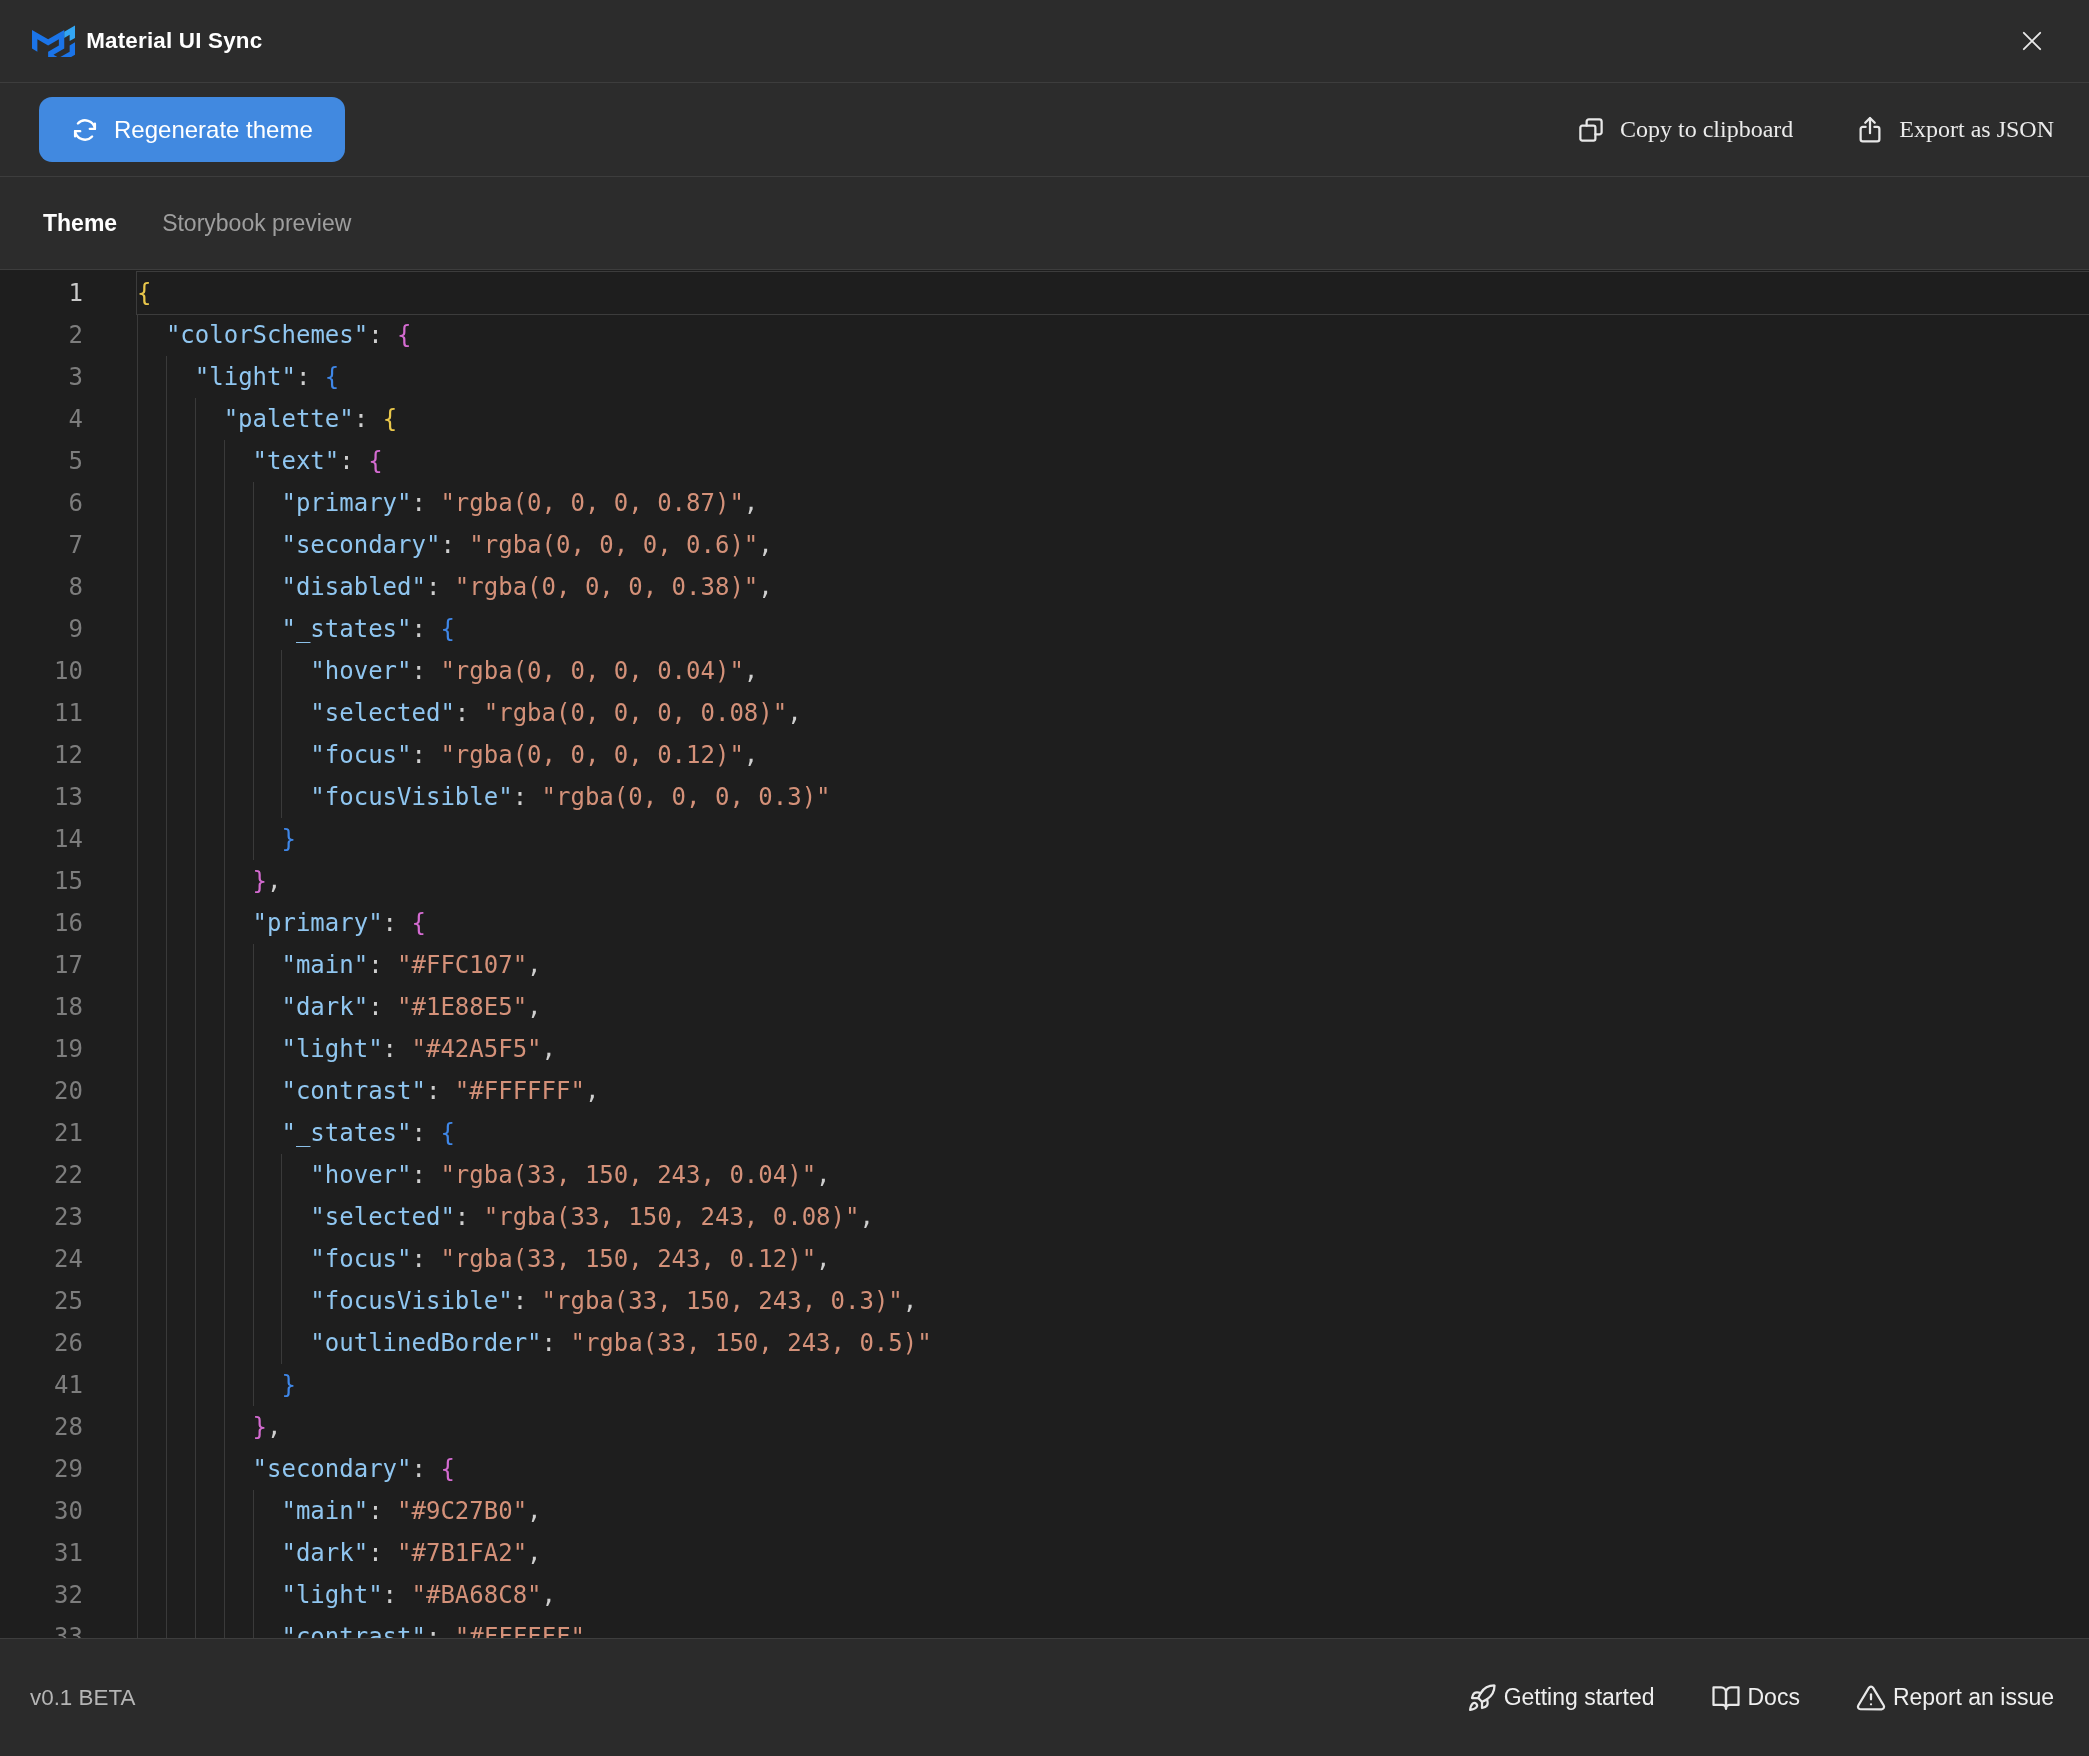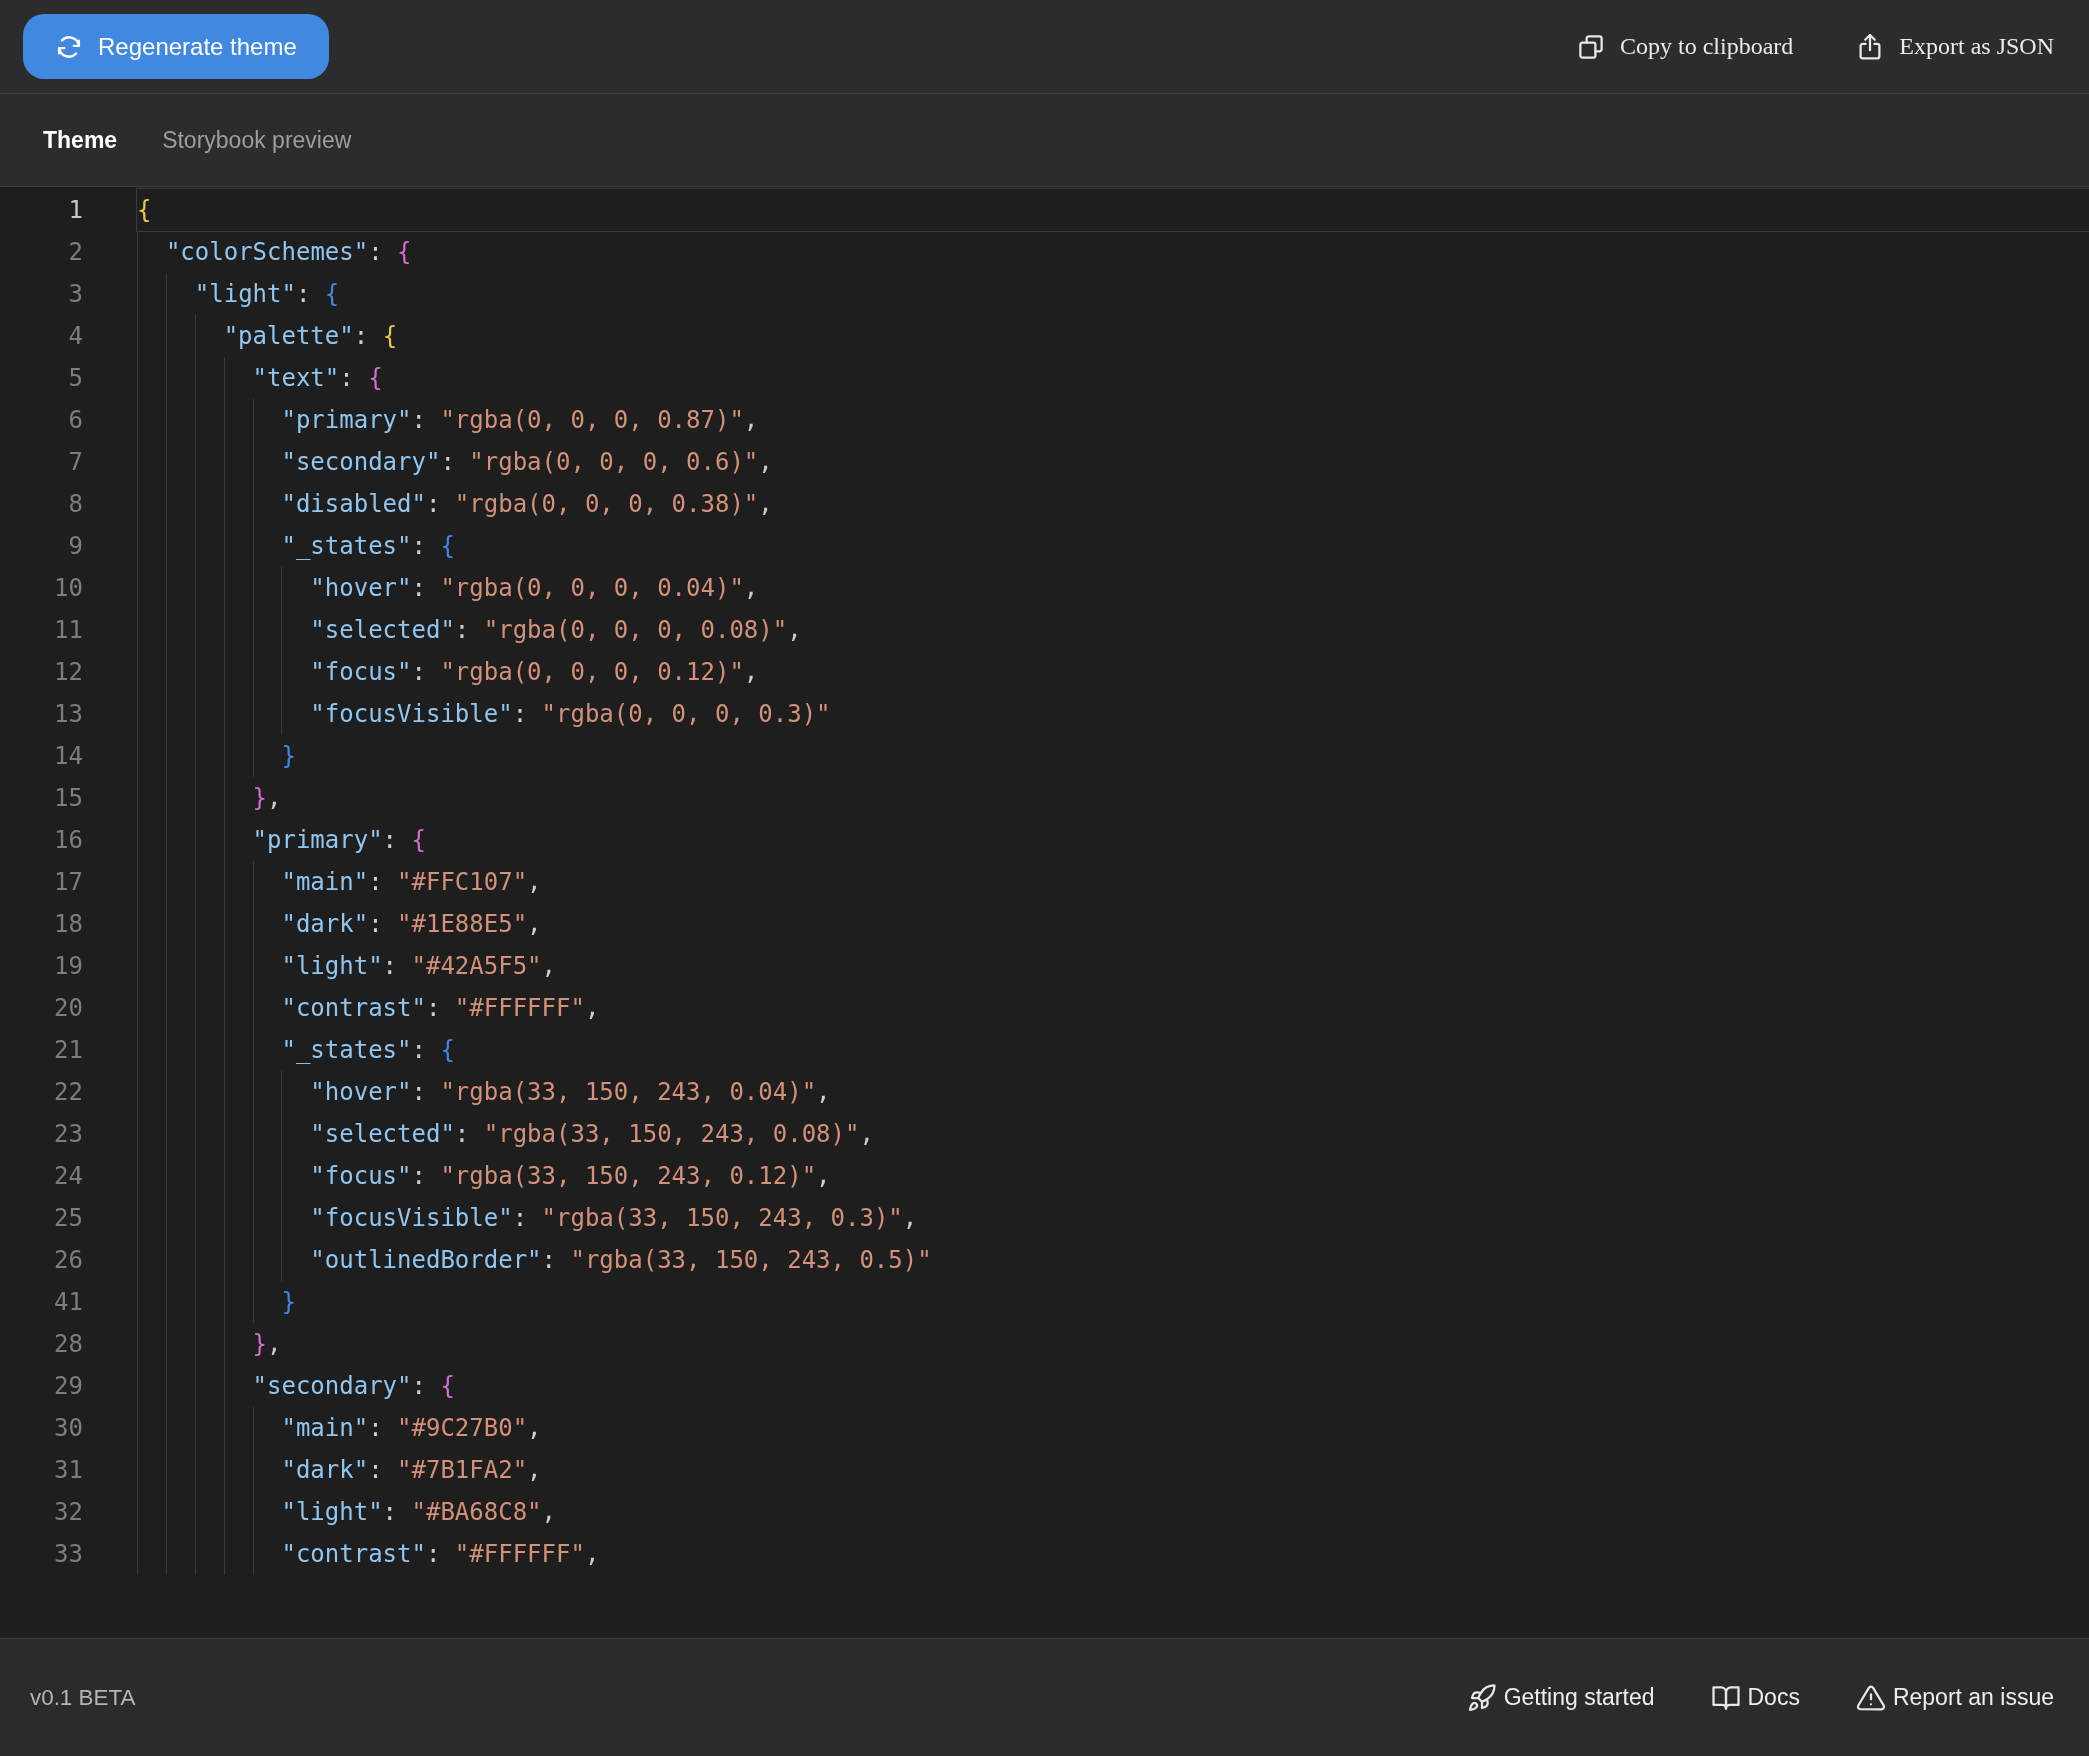--- a/index.html
+++ b/index.html
@@ -26,26 +26,26 @@
 
   
   .toolbar {
     height: 94px; flex: none;
     display: flex; align-items: center; justify-content: space-between;
     padding: 0 35px 0 23px;
     border-bottom: 0.9px solid #3D3D3D;
     background: #2C2C2C;
   }
   .btn-primary {
-    height: 65px; border: none; border-radius: 21px;
+    height: 65px; border: none; border-radius: 13px;
     background: #4189E0; color: #FFFFFF;
     font-family: "Liberation Sans", sans-serif;
     font-size: 24px; font-weight: 500;
     display: flex; align-items: center; gap: 15px;
-    padding: 0 32px; cursor: pointer;
+    padding: 0 32px; cursor: pointer; margin-left: 16px;
   }
   .toolbar-right { display: flex; align-items: center; gap: 62px; }
   .action {
     display: flex; align-items: center; gap: 14px;
     background: none; border: none; cursor: pointer;
     color: #EBEBEB; font-family: Liberation Serif, serif; font-size: 24px;
   }
 
   
   .tabs {
@@ -99,20 +99,36 @@
     color: #EFEFEF; font-family: "Liberation Sans", sans-serif; font-size: 23px;
   }
   svg.stroke-icon { stroke: #E8E8E8; fill: none; stroke-width: 1.8; stroke-linecap: round; stroke-linejoin: round; }
   .btn-primary svg.stroke-icon { stroke: #FFFFFF; stroke-width: 2; }
 </style>
 </head>
 <body>
 
 <div class="app">
 
+  <div class="header">
+    <div class="header-left">
+      <span style="display:flex;align-items:center;">
+        <svg width="43" height="32" viewBox="0 0 24 17.3">
+          <path fill="#1B74E8" d="M0 2.475v10.39l3 1.733V7.67l6 3.465 6-3.465v3.465l-6 3.463v3.464l6 3.463 9-5.195V9.402l-3 1.733v3.463l-6 3.464-3-1.732 6-3.465V2.475L9 7.67 0 2.475z"></path>
+          <path fill="#33A6F4" d="M24 0l-6 3.463v3.464l3-1.732v3.465l3-1.733V0z"></path>
+        </svg>
+      </span>
+      <span class="app-title">Material UI Sync</span>
+    </div>
+    <button class="icon-btn">
+      <svg class="stroke-icon" width="28" height="28" viewBox="0 0 24 24" style="stroke-width:1.6;">
+        <path d="M5 5l14 14M19 5L5 19"></path>
+      </svg>
+    </button>
+  </div>
 
   <div class="toolbar">
     <button class="btn-primary">
       <svg class="stroke-icon" width="28" height="28" viewBox="0 0 24 24">
         <path d="M3.5 13a8.5 8.5 0 0 0 14.6 4.6"></path>
         <path d="M20.5 11A8.5 8.5 0 0 0 5.9 6.4"></path>
         <polyline points="20.5,6.6 20.5,11 16.1,11"></polyline>
         <polyline points="3.5,17.4 3.5,13 7.9,13"></polyline>
       </svg>
       <span>Regenerate theme</span>

